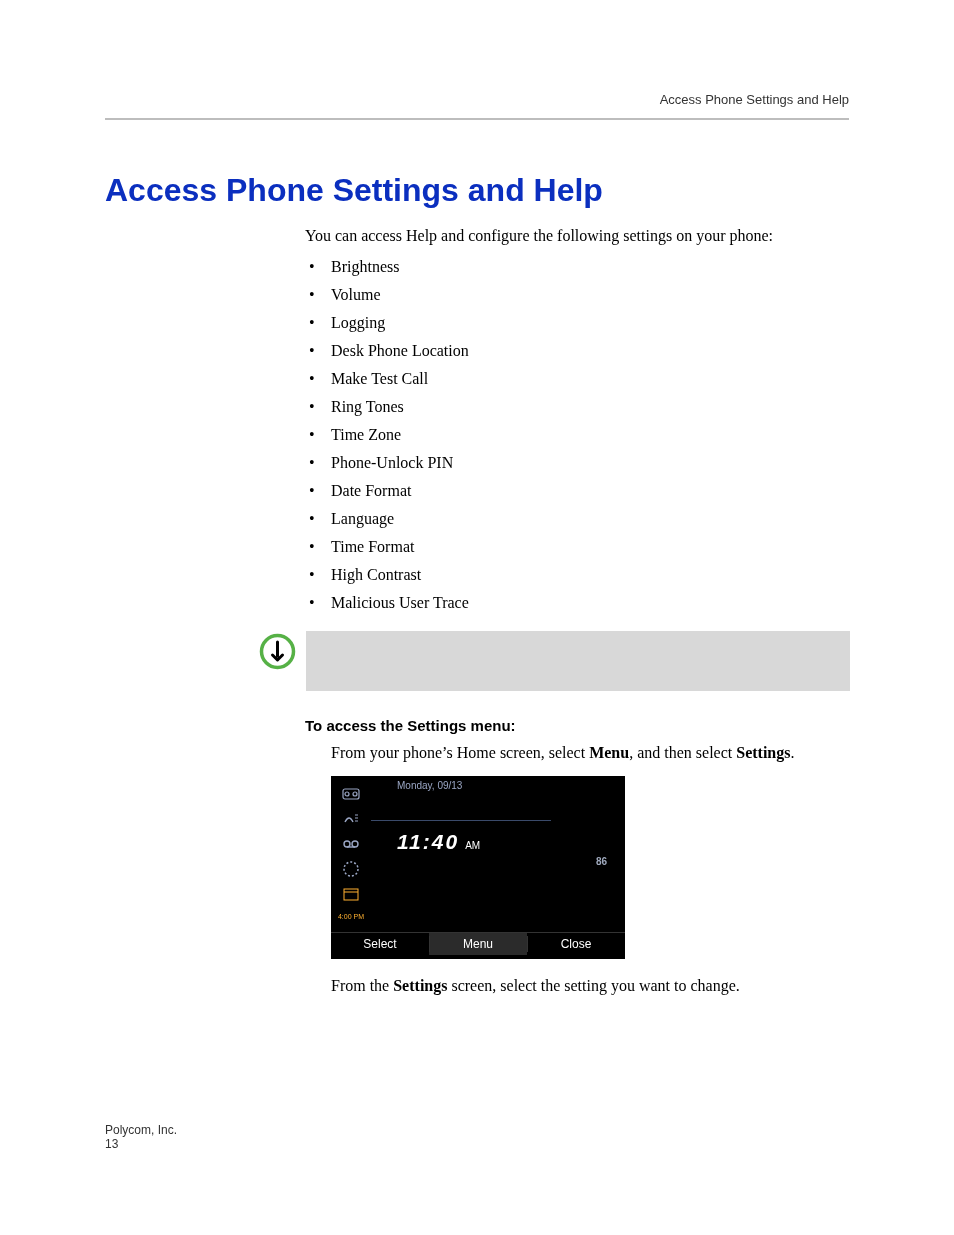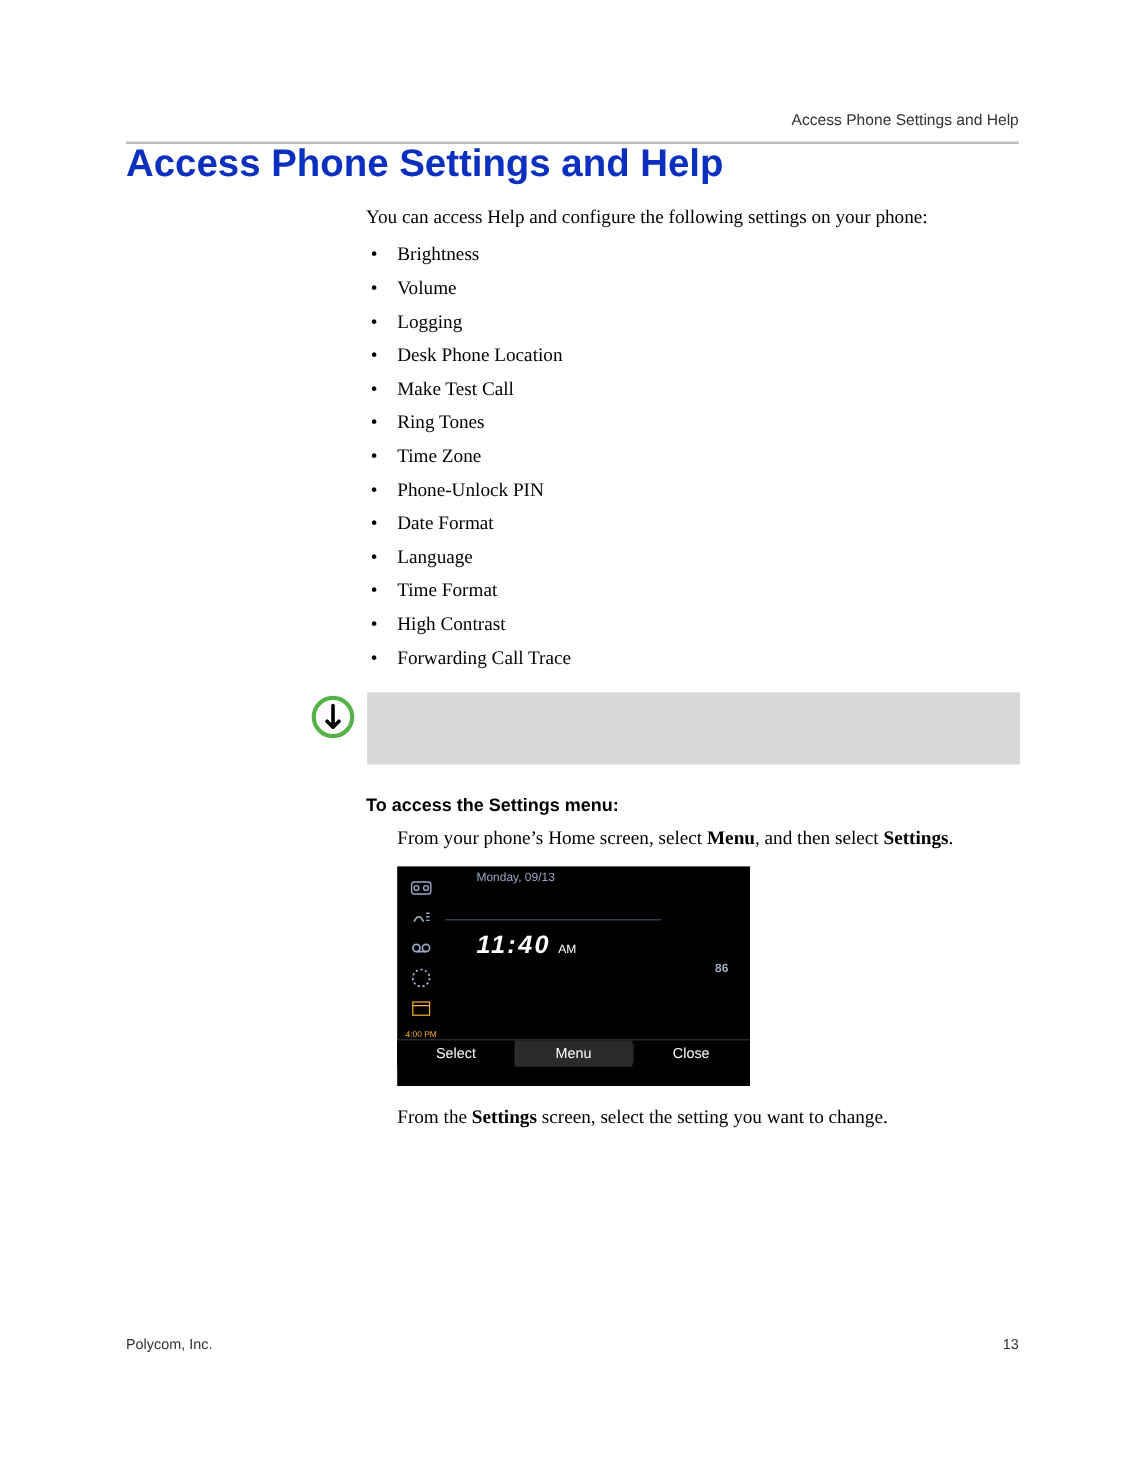--- a/index.html
+++ b/index.html
@@ -7,21 +7,21 @@
     padding: 0;
     background: #ffffff;
     font-family: "Book Antiqua", Palatino, "Palatino Linotype", serif;
     color: #000;
   }
   .page {
     width: 954px;
     height: 1235px;
     position: relative;
     box-sizing: border-box;
-    padding: 58px 105px 60px 105px;
+    padding: 112px 105px 60px 105px;
   }
   .running-header {
     position: absolute;
     top: 92px;
     right: 105px;
     font-family: "Trebuchet MS", "Segoe UI", Arial, sans-serif;
     font-size: 13px;
     color: #333;
   }
   .hr-top {
@@ -189,21 +189,21 @@
   .phone-86 {
     position: absolute;
     right: 18px;
     top: 80px;
     font-size: 10px;
     color: #9fa9bd;
     font-weight: bold;
   }
   .phone-softkeys {
     position: absolute;
-    left: 0; bottom: 16px;
+    left: 0; bottom: 4px;
     width: 100%;
     height: 22px;
     display: flex;
     background: #000;
     border-top: 1px solid #333;
   }
   .phone-sk {
     flex: 1;
     text-align: center;
     font-size: 12px;
@@ -220,26 +220,27 @@
     left: 0; top: 3px; bottom: 3px;
     width: 1px;
     background: #333;
   }
 
   
   .footer {
     position: absolute;
     left: 105px;
     right: 105px;
-    bottom: 108px;
+    bottom: 84px;
     display: flex;
     justify-content: space-between;
     font-family: "Trebuchet MS", "Segoe UI", Arial, sans-serif;
     font-size: 12px;
     color: #333;
+    flex-direction: column;
   }
 </style>
 </head>
 <body>
 
 <div class="page">
 
   <div class="running-header">Access Phone Settings and Help</div>
   <div class="hr-top"></div>
 
@@ -254,21 +255,21 @@
       <li>Logging</li>
       <li>Desk Phone Location</li>
       <li>Make Test Call</li>
       <li>Ring Tones</li>
       <li>Time Zone</li>
       <li>Phone-Unlock PIN</li>
       <li>Date Format</li>
       <li>Language</li>
       <li>Time Format</li>
       <li>High Contrast</li>
-      <li>Forwarding Call Trace</li>
+      <li>Malicious User Trace</li>
     </ul>
 
     <div class="callout-row">
       <span class="callout-icon">
         <svg viewBox="0 0 41 41" width="41" height="41">
           <circle cx="20.5" cy="20.5" r="16" fill="none" stroke="#56b146" stroke-width="3.5"></circle>
           <path d="M20.5 11 v14 M20.5 29 l-5 -5 M20.5 29 l5 -5" fill="none" stroke="#000" stroke-width="3" stroke-linecap="round" stroke-linejoin="round"></path>
         </svg>
       </span>
       <div class="callout-box"></div>

